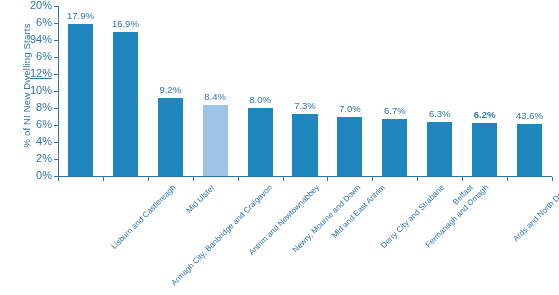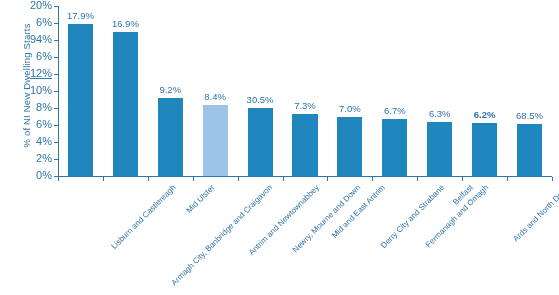--- a/index.html
+++ b/index.html
@@ -156,33 +156,33 @@
       <div class="xtick" style="left: 494px;"></div>
       <div class="bar" title="Lisburn and Castlereagh 17.9%" style="left: 9.88px; width: 25.1491px; height: 152.15px;"></div>
       <div class="bar-value" style="left: 0px; width: 44.9091px; top: 4.85px;">17.9%</div>
       <div class="bar" title="Armagh City, Banbridge and Craigavon 16.9%" style="left: 54.7891px; width: 25.1491px; height: 143.65px;"></div>
       <div class="bar-value" style="left: 44.9091px; width: 44.9091px; top: 13.35px;">16.9%</div>
       <div class="bar" title="Mid Ulster 9.2%" style="left: 99.6982px; width: 25.1491px; height: 78.2px;"></div>
       <div class="bar-value" style="left: 89.8182px; width: 44.9091px; top: 78.8px;">9.2%</div>
       <div class="bar highlight" title="Antrim and Newtownabbey 8.4%" style="left: 144.607px; width: 25.1491px; height: 71.4px;"></div>
       <div class="bar-value" style="left: 134.727px; width: 44.9091px; top: 85.6px;">8.4%</div>
       <div class="bar" title="Newry, Mourne and Down 8.0%" style="left: 189.516px; width: 25.1491px; height: 68px;"></div>
-      <div class="bar-value" style="left: 179.636px; width: 44.9091px; top: 89px;">30.5%</div>
+      <div class="bar-value" style="left: 179.636px; width: 44.9091px; top: 89px;">8.0%</div>
       <div class="bar" title="Mid and East Antrim 7.3%" style="left: 234.425px; width: 25.1491px; height: 62.05px;"></div>
       <div class="bar-value" style="left: 224.545px; width: 44.9091px; top: 94.95px;">7.3%</div>
       <div class="bar" title="Derry City and Strabane 7.0%" style="left: 279.335px; width: 25.1491px; height: 59.5px;"></div>
       <div class="bar-value" style="left: 269.455px; width: 44.9091px; top: 97.5px;">7.0%</div>
       <div class="bar" title="Fermanagh and Omagh 6.7%" style="left: 324.244px; width: 25.1491px; height: 56.95px;"></div>
       <div class="bar-value" style="left: 314.364px; width: 44.9091px; top: 100.05px;">6.7%</div>
       <div class="bar" title="Belfast 6.3%" style="left: 369.153px; width: 25.1491px; height: 53.55px;"></div>
       <div class="bar-value" style="left: 359.273px; width: 44.9091px; top: 103.45px;">6.3%</div>
       <div class="bar" title="Ards and North Down 6.2%" style="left: 414.062px; width: 25.1491px; height: 52.7px;"></div>
       <div class="bar-value" style="left: 404.182px; width: 44.9091px; top: 104.3px; font-weight: bold;">6.2%</div>
       <div class="bar" title="Causeway Coast and Glens 6.1%" style="left: 458.971px; width: 25.1491px; height: 51.85px;"></div>
-      <div class="bar-value" style="left: 449.091px; width: 44.9091px; top: 105.15px;">68.5%</div>
+      <div class="bar-value" style="left: 449.091px; width: 44.9091px; top: 105.15px;">43.6%</div>
     </div>
 
   <div id="ylabels">
       <div class="ytick-label" style="position: absolute; left: 18px; top: 171px; right: auto;">0%</div>
       <div class="ytick-label" style="position: absolute; left: 18px; top: 154px; right: auto;">2%</div>
       <div class="ytick-label" style="position: absolute; left: 18px; top: 137px; right: auto;">4%</div>
       <div class="ytick-label" style="position: absolute; left: 18px; top: 120px; right: auto;">6%</div>
       <div class="ytick-label" style="position: absolute; left: 18px; top: 103px; right: auto;">8%</div>
       <div class="ytick-label" style="position: absolute; left: 18px; top: 86px; right: auto;">10%</div>
       <div class="ytick-label" style="position: absolute; left: 18px; top: 69px; right: auto; text-decoration: underline;">12%</div>

